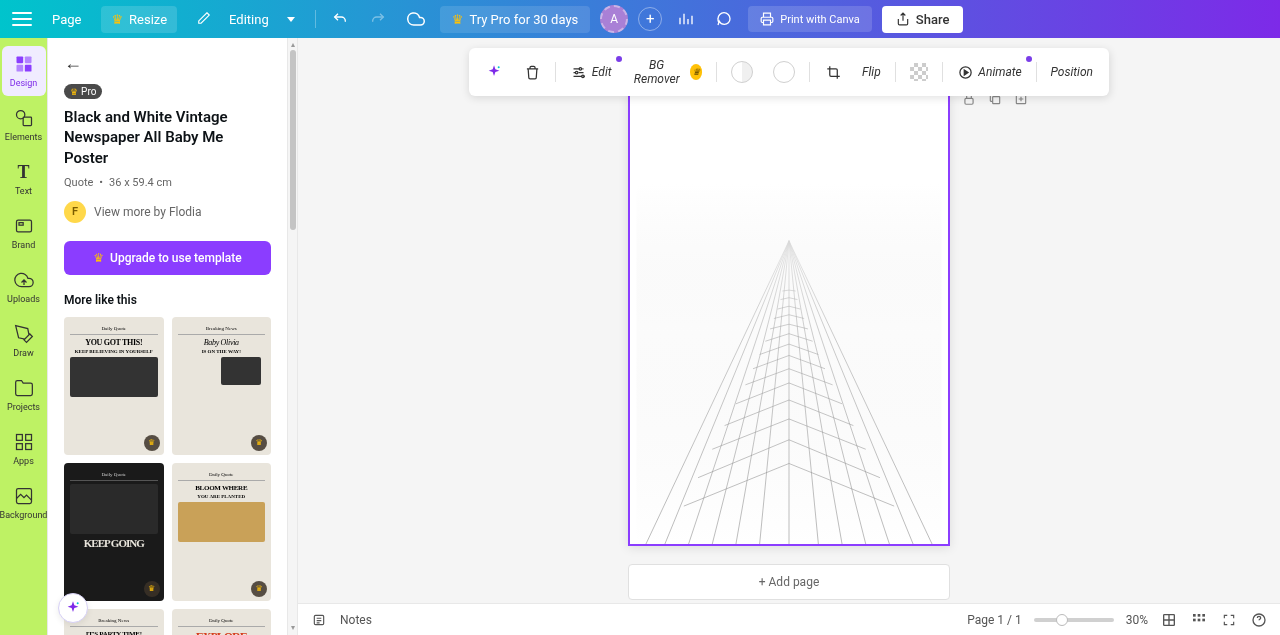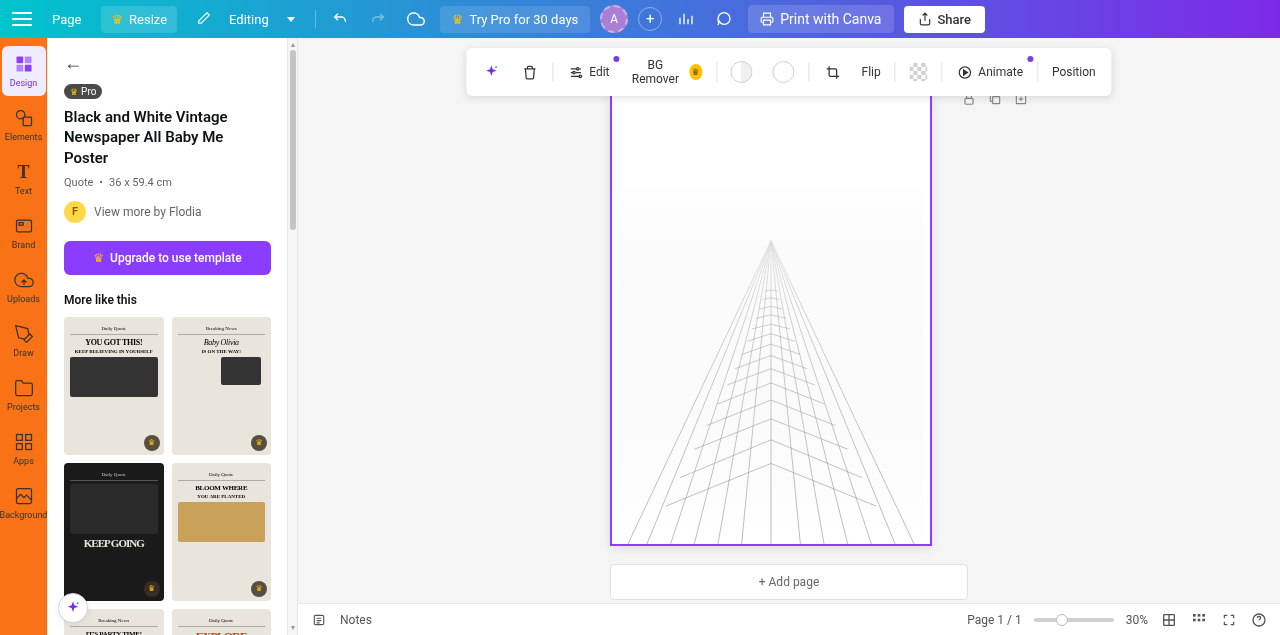--- a/index.html
+++ b/index.html
@@ -14,28 +14,28 @@
     .crown-white { color: #ffc107; }
     .editing-btn { display: flex; align-items: center; gap: 18px; }
     .chevron-down { width: 0; height: 0; border-left: 4px solid transparent; border-right: 4px solid transparent; border-top: 5px solid #fff; }
     .topbar-divider { width: 1px; height: 18px; background: rgba(255,255,255,0.3); }
     .icon-btn { width: 28px; height: 28px; display: flex; align-items: center; justify-content: center; cursor: pointer; border-radius: 4px; }
     .topbar-center { flex: 1; display: flex; justify-content: flex-end; align-items: center; }
     .design-title { color: rgba(255,255,255,0.85); margin-right: 12px; font-size: 13px; }
     .trypro-btn { background: rgba(255,255,255,0.12); border: none; color: #fff; padding: 6px 12px; border-radius: 4px; font-size: 13px; cursor: pointer; display: flex; align-items: center; gap: 6px; }
     .avatar { width: 28px; height: 28px; border-radius: 50%; background: #a980d6; display: flex; align-items: center; justify-content: center; font-size: 12px; color: #fff; border: 2px dashed rgba(255,255,255,0.4); }
     .plus-circle { width: 24px; height: 24px; border: 1px solid rgba(255,255,255,0.4); border-radius: 50%; display: flex; align-items: center; justify-content: center; cursor: pointer; font-size: 15px; }
-    .print-btn { background: rgba(255,255,255,0.15); border: none; color: #fff; padding: 6px 12px; border-radius: 4px; font-size: 14px; cursor: pointer; display: flex; align-items: center; gap: 6px; }
+    .print-btn { background: rgba(255,255,255,0.15); border: none; color: #fff; padding: 6px 12px; border-radius: 4px; font-size: 11px; cursor: pointer; display: flex; align-items: center; gap: 6px; }
     .share-btn { background: #fff; border: none; color: #333; padding: 6px 14px; border-radius: 4px; font-size: 13px; font-weight: 500; cursor: pointer; display: flex; align-items: center; gap: 6px; }
     
     
     .main { display: flex; height: calc(100% - 38px); }
     
     
-    .rail { width: 48px; background: #f97316; border-right: 1px solid #e8e8e8; display: flex; flex-direction: column; align-items: center; padding-top: 8px; gap: 4px; }
+    .rail { width: 48px; background: #bef264; border-right: 1px solid #e8e8e8; display: flex; flex-direction: column; align-items: center; padding-top: 8px; gap: 4px; }
     .rail-item { width: 44px; padding: 8px 2px; display: flex; flex-direction: column; align-items: center; gap: 4px; cursor: pointer; border-radius: 6px; font-size: 9px; color: #333; }
     .rail-item.active { background: #f0ecff; color: #7d2ae8; }
     .rail-icon { width: 20px; height: 20px; display: flex; align-items: center; justify-content: center; }
     
     
     .sidepanel { width: 240px; background: #fff; border-right: 1px solid #e8e8e8; padding: 14px 16px; overflow-y: auto; position: relative; }
     .back-arrow { font-size: 18px; cursor: pointer; color: #333; }
     .pro-badge { display: inline-flex; align-items: center; gap: 3px; background: #4a4a4a; color: #fff; font-size: 10px; padding: 2px 6px; border-radius: 10px; margin-top: 10px; }
     .pro-badge-crown { color: #ffc107; font-size: 9px; }
     .template-title { font-size: 15px; font-weight: 600; color: #0d1216; margin-top: 8px; line-height: 1.35; }
@@ -57,36 +57,36 @@
     
     .panel-scroll { width: 10px; background: #f5f5f5; border-right: 1px solid #e8e8e8; position: relative; }
     .scroll-thumb { position: absolute; top: 0; left: 2px; width: 6px; height: 180px; background: #c4c4c4; border-radius: 3px; }
     .scroll-arrow { position: absolute; left: 0; width: 10px; height: 10px; font-size: 8px; color: #999; text-align: center; }
     
     
     .canvas-area { flex: 1; display: flex; flex-direction: column; background: #f5f5f5; position: relative; }
     
     
     .ctx-toolbar { position: absolute; top: 10px; left: 50%; transform: translateX(-50%); background: #fff; border-radius: 6px; box-shadow: 0 2px 8px rgba(0,0,0,0.12); display: flex; align-items: center; padding: 5px 8px; gap: 4px; z-index: 10; }
-    .ctx-btn { background: transparent; border: none; padding: 5px 8px; font-size: 12px; cursor: pointer; border-radius: 4px; display: flex; align-items: center; gap: 4px; color: #333; position: relative; }
+    .ctx-btn { background: transparent; border: none; padding: 5px 8px; font-size: 12px; cursor: pointer; border-radius: 4px; display: flex; align-items: center; gap: 4px; color: #333; position: relative; font-style: italic; }
     .ctx-divider { width: 1px; height: 20px; background: #e0e0e0; margin: 0 2px; }
     .ctx-icon { width: 18px; height: 18px; display: flex; align-items: center; justify-content: center; }
     .notif-dot { position: absolute; top: -2px; right: -2px; width: 6px; height: 6px; background: #7a3de8; border-radius: 50%; }
     .bg-remove-pill { background: #ffc107; color: #6b4e00; width: 16px; height: 16px; border-radius: 50%; display: flex; align-items: center; justify-content: center; font-size: 9px; margin-left: 4px; }
     .color-circle { width: 22px; height: 22px; border-radius: 50%; border: 1px solid #d0d0d0; }
     .color-half { width: 22px; height: 22px; border-radius: 50%; border: 1px solid #d0d0d0; background: linear-gradient(90deg, #fff 50%, #f0f0f0 50%); }
     .transparency-icon { width: 18px; height: 18px; background-image: linear-gradient(45deg, #ccc 25%, transparent 25%), linear-gradient(-45deg, #ccc 25%, transparent 25%), linear-gradient(45deg, transparent 75%, #ccc 75%), linear-gradient(-45deg, transparent 75%, #ccc 75%); background-size: 8px 8px; background-position: 0 0, 0 4px, 4px -4px, -4px 0px; border-radius: 2px; }
     
     
     .canvas-viewport { flex: 1; display: flex; align-items: center; justify-content: center; padding-top: 50px; position: relative; }
     .page-actions { position: absolute; top: 52px; right: 250px; display: flex; gap: 8px; }
     .page-action { width: 18px; height: 18px; cursor: pointer; color: #888; display: flex; align-items: center; justify-content: center; font-size: 13px; }
     .poster { width: 322px; height: 454px; background: #fff; box-shadow: 0 2px 10px rgba(0,0,0,0.1); position: relative; border: 2px solid #8b3dff; display: flex; align-items: flex-end; justify-content: center; overflow: hidden; }
     .building-svg { width: 100%; height: 80%; }
-    .add-page { width: 358px; margin: 18px auto 0; padding: 10px; background: #fff; border: 1px solid #e0e0e0; border-radius: 4px; text-align: center; font-size: 12px; color: #666; cursor: pointer; }
+    .add-page { width: 322px; margin: 18px auto 0; padding: 10px; background: #fff; border: 1px solid #e0e0e0; border-radius: 4px; text-align: center; font-size: 12px; color: #666; cursor: pointer; }
     
     
     .bottombar { height: 32px; border-top: 1px solid #e8e8e8; background: #fff; display: flex; align-items: center; padding: 0 12px; font-size: 12px; color: #555; gap: 12px; }
     .bottombar .spacer { flex: 1; }
     .zoom-slider { width: 80px; height: 4px; background: #d0d0d0; border-radius: 2px; position: relative; cursor: pointer; }
     .zoom-handle { position: absolute; left: 28%; top: -4px; width: 12px; height: 12px; background: #fff; border: 1px solid #bbb; border-radius: 50%; }
     .bb-icon { width: 18px; height: 18px; cursor: pointer; display: flex; align-items: center; justify-content: center; }
     
     
     .sparkle-fab { position: absolute; bottom: 12px; left: 10px; width: 30px; height: 30px; border-radius: 50%; border: 1px solid #d6d0f5; background: #fff; display: flex; align-items: center; justify-content: center; cursor: pointer; box-shadow: 0 2px 6px rgba(0,0,0,0.08); z-index: 20; }

